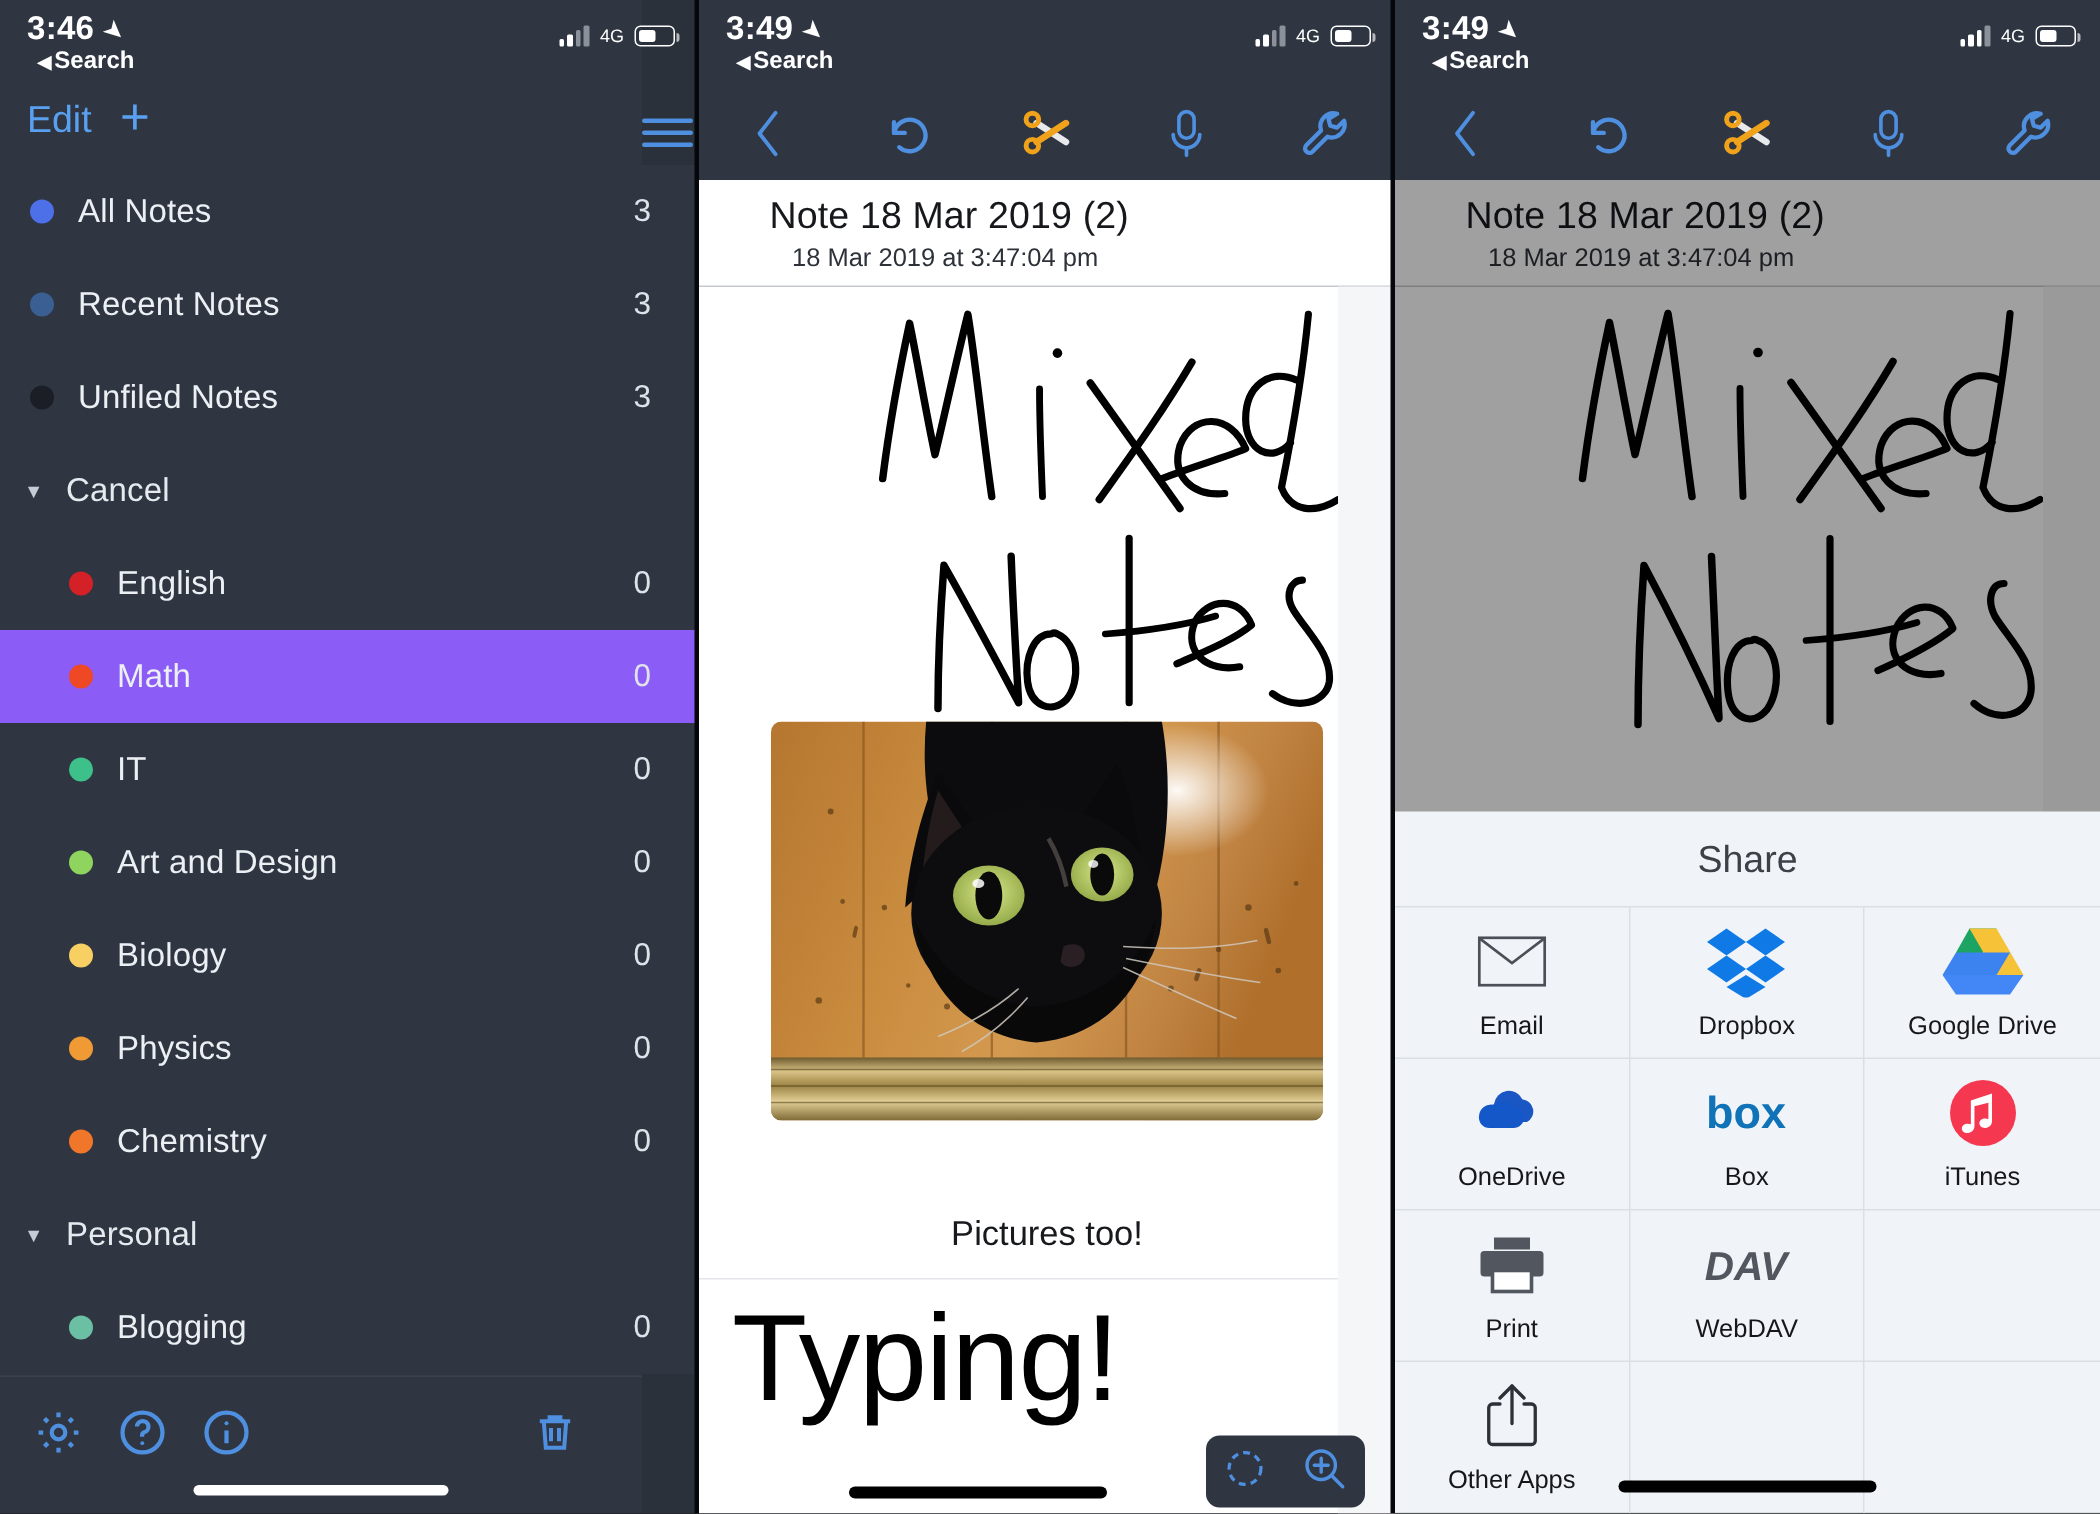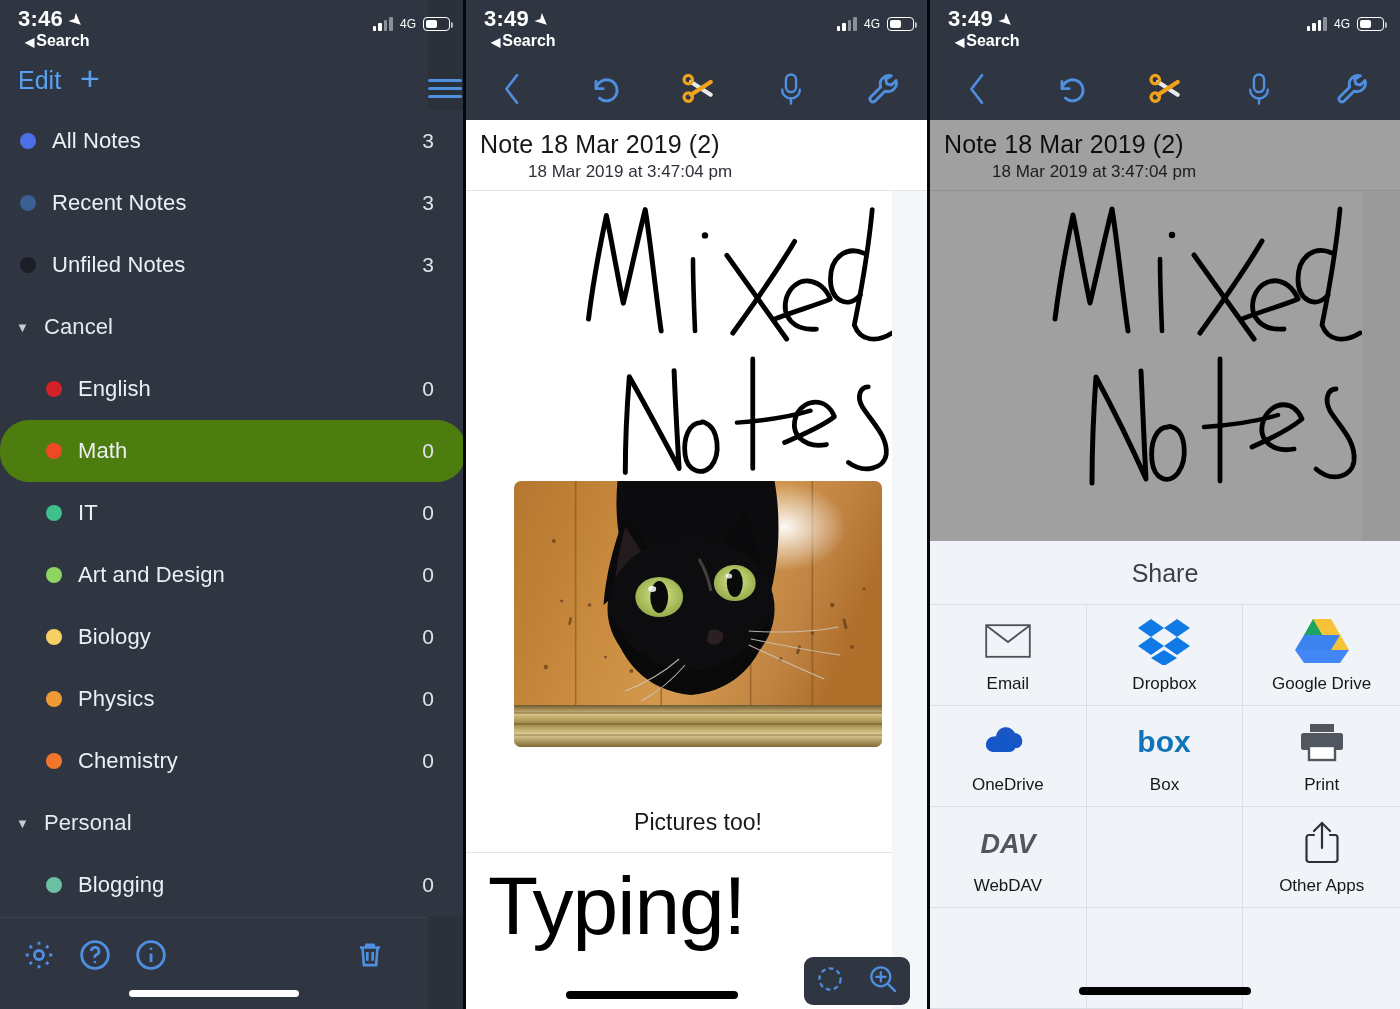--- a/index.html
+++ b/index.html
@@ -36,21 +36,21 @@
 
   
   .side-top { position:relative; height:52px; }
   .side-top .edit { position:absolute; left:18px; top:8px; color:#5aa0f0; font-size:25px; }
   .side-top .plus { position:absolute; left:80px; top:6px; color:#5aa0f0; font-size:34px; font-weight:300; line-height:28px; }
   .ham { position:absolute; right:4px; top:16px; width:34px; }
   .ham i { display:block; height:3px; background:#4e8fe0; border-radius:2px; margin:5px 0; }
 
   .side-list { position:relative; background:#2f3642; }
   .row { position:relative; height:62px; display:flex; align-items:center; color:#eceff3; }
-  .row.sel { background:#4d7c0f;border-radius:29px; }
+  .row.sel { background:#8b5cf6; }
   .dot { width:16px; height:16px; border-radius:50%; flex:none; }
   .row-label { font-size:22px; letter-spacing:.1px; }
   .row-count { position:absolute; right:32px; font-size:21px; color:#dfe3e9; }
   .row.lvl0 .dot { margin-left:20px; margin-right:16px; }
   .row.lvl1 .dot { margin-left:46px; margin-right:16px; }
   .row.group { color:#e6eaef; }
   .caret { margin-left:16px; margin-right:14px; font-size:13px; color:#c6ccd4; width:14px; }
 
   .side-bottom { position:absolute; left:0; right:38px; bottom:0; height:92px; border-top:1px solid #3a424e; background:#2f3642; }
   .side-bottom .tools { position:relative; height:92px; }
@@ -61,21 +61,21 @@
   .home-ind { position:absolute; bottom:12px; left:50%; transform:translateX(-50%); width:170px; height:7px; border-radius:4px; }
   .home-ind.light { background:#fff; }
   .home-ind.dark { background:#000; }
 
   
   .note-toolbar { position:relative; height:62px; background:#2f3642; display:flex; align-items:center; }
   .tb-btn { flex:1; display:flex; align-items:center; justify-content:center; height:62px; }
   .tb-btn svg { display:block; }
 
   .note-head { background:#fff; padding:10px 0 8px 14px; }
-  .note-title { font-size:25px; color:#16181c; letter-spacing:.1px; }
+  .note-title { font-size:25px; color:#16181c; letter-spacing:.1px;margin-left:33px; }
   .note-date { font-size:17px; color:#2d3138; margin-top:3px;margin-left:48px; }
   .note-sep { height:1px; background:#e3e5e8; }
 
   .note-body { position:relative; background:#fff; }
   .scroll-strip { position:absolute; top:0; bottom:0; right:0; width:38px; background:#f5f6f7; }
 
   .hw { display:block; width:100%; }
   .photo-wrap { padding:0 48px; }
   .photo { width:100%; height:266px; border-radius:7px; overflow:hidden; display:block; }
   .caption { text-align:center; font-size:23px; color:#17191d; padding:14px 0 16px;margin-top:48px; }
@@ -572,20 +572,31 @@
           <div class="cell">
             <span class="glyph">
               <svg width="56" height="34" viewBox="0 0 56 34">
                 <text x="28" y="27" font-family="Liberation Sans, sans-serif" font-size="30" font-weight="bold" fill="#1073b8" text-anchor="middle">box</text>
               </svg>
             </span>
             <span class="lbl">Box</span>
           </div>
           <div class="cell">
             <span class="glyph">
+              <svg width="46" height="46" viewBox="0 0 46 46">
+                <circle cx="23" cy="23" r="22" fill="#f5374f"></circle>
+                <g fill="#fff">
+                  <path d="M29 10v18.5c0 3-2.5 4.5-4.8 4.5-2 0-3.6-1.3-3.6-3.1 0-1.9 1.7-3.2 3.9-3.2.9 0 1.6.2 2.1.4V16.2l-9.3 2.3v13.4c0 3-2.5 4.5-4.8 4.5-2 0-3.6-1.3-3.6-3.1 0-1.9 1.7-3.2 3.9-3.2.9 0 1.6.2 2.1.4V14.6L29 10z"></path>
+                </g>
+              </svg>
+            </span>
+            <span class="lbl">iTunes</span>
+          </div>
+          <div class="cell">
+            <span class="glyph">
               <svg width="46" height="40" viewBox="0 0 46 40">
                 <rect x="11" y="2" width="24" height="8" fill="#52565e"></rect>
                 <rect x="2" y="11" width="42" height="17" rx="2.5" fill="#52565e"></rect>
                 <rect x="10" y="24" width="26" height="14" fill="#ffffff" stroke="#52565e" stroke-width="2.4"></rect>
               </svg>
             </span>
             <span class="lbl">Print</span>
           </div>
           <div class="cell">
             <span class="glyph">

